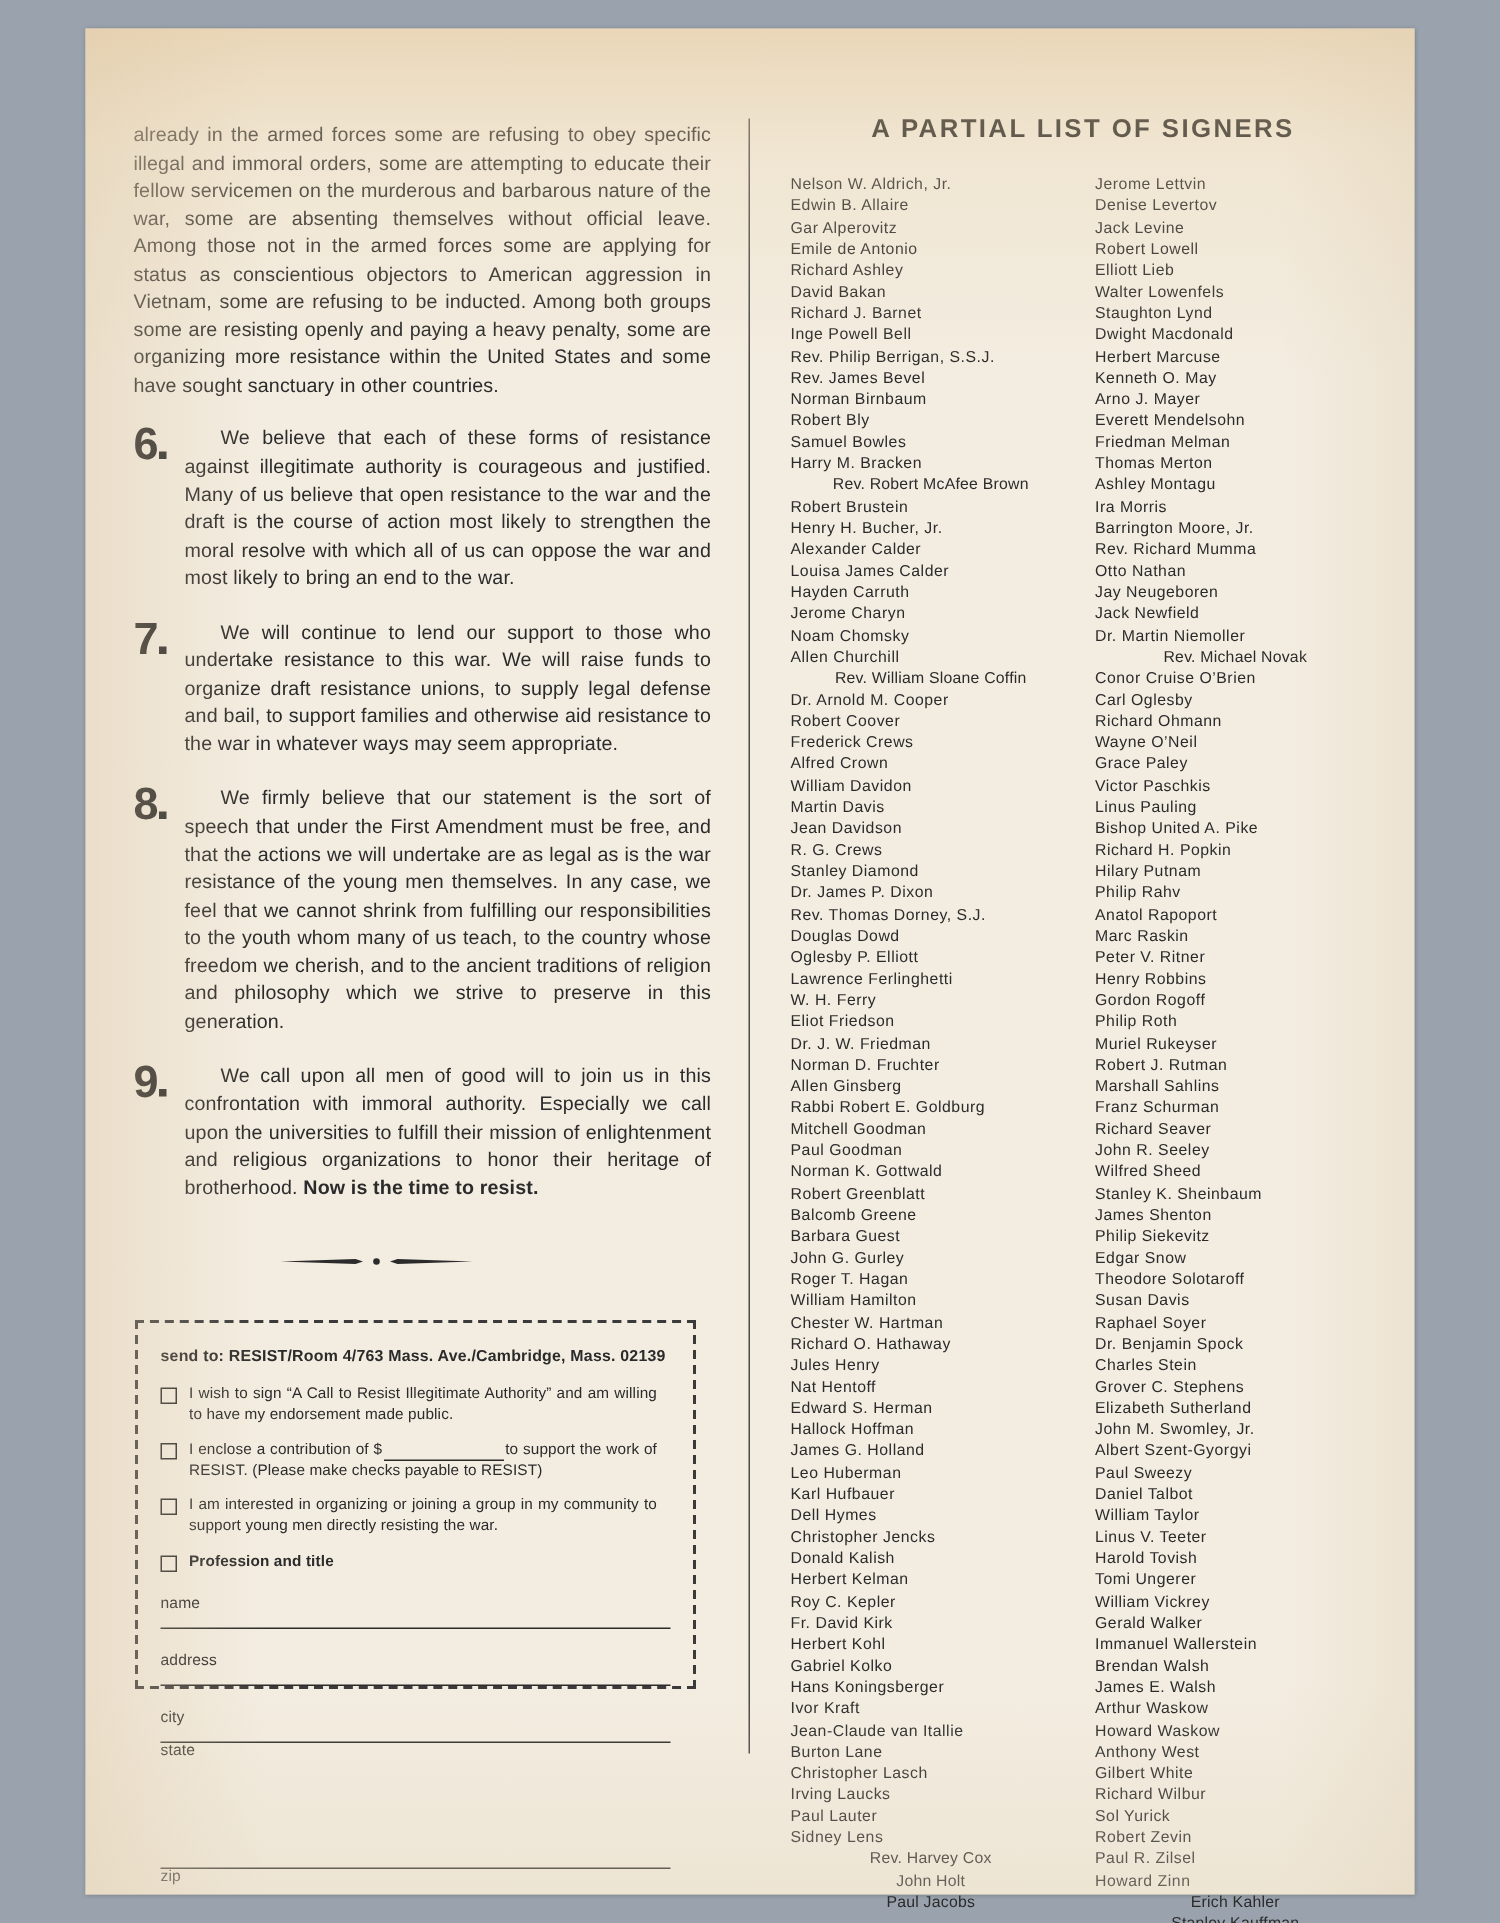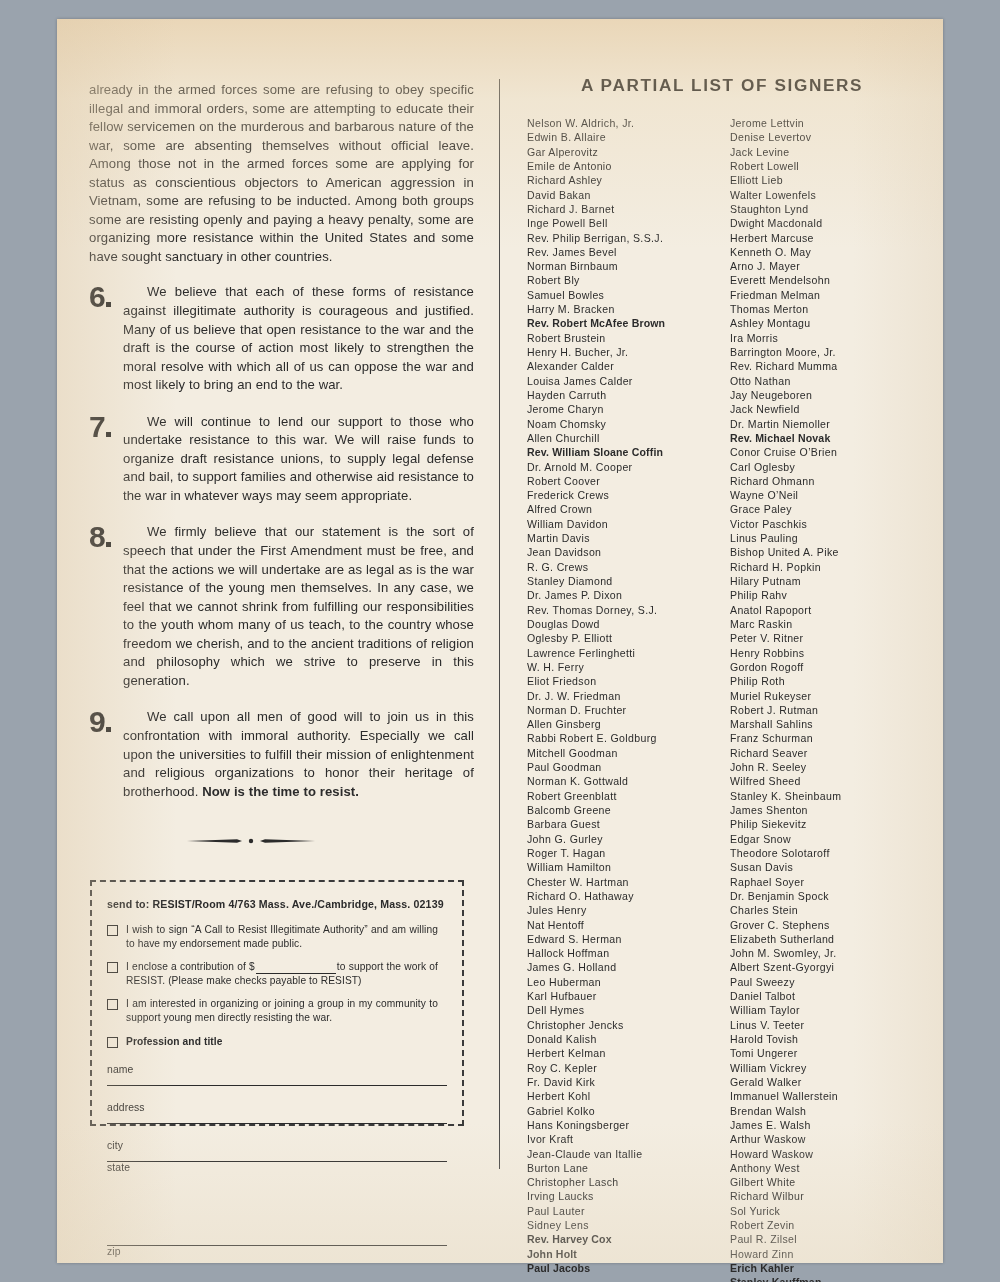--- a/index.html
+++ b/index.html
@@ -213,21 +213,21 @@
   .signer-col {
     width: 187px;
   }
   .signer-name {
     font-size: 10.55px;
     line-height: 14.32px;
     letter-spacing: 0.35px;
     white-space: nowrap;
     color: #2b2b2b;
   }
-  .signer-name.bold { font-weight: bold; letter-spacing: 0.15px; }
+  .signer-name.bold { font-weight: normal; letter-spacing: 0.15px; text-align: center; }
 </style>
 </head>
 <body>
 
 <div id="page">
   <div id="content">
 
     <div id="left-col">
       <p class="body-para">already in the armed forces some are refusing to obey specific illegal and immoral orders, some are attempting to educate their fellow servicemen on the murderous and barbarous nature of the war, some are absenting themselves without official leave. Among those not in the armed forces some are applying for status as conscientious objectors to American aggression in Vietnam, some are refusing to be inducted. Among both groups some are resisting openly and paying a heavy penalty, some are organizing more resistance within the United States and some have sought sanctuary in other countries.</p>
 

